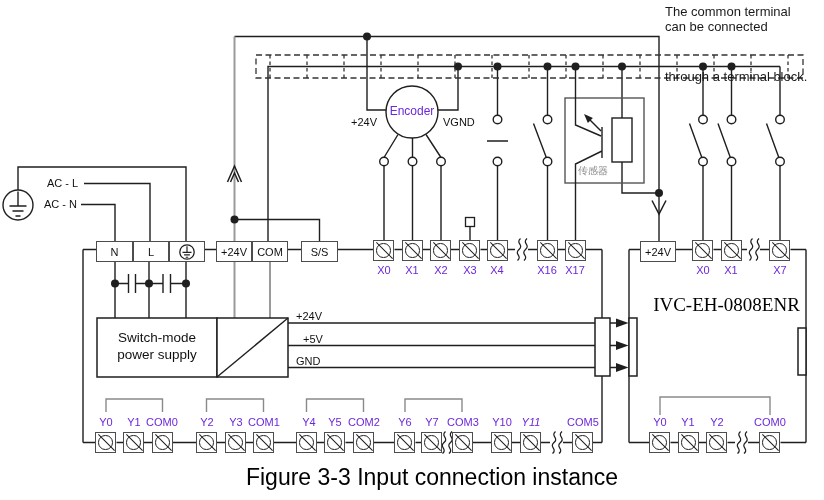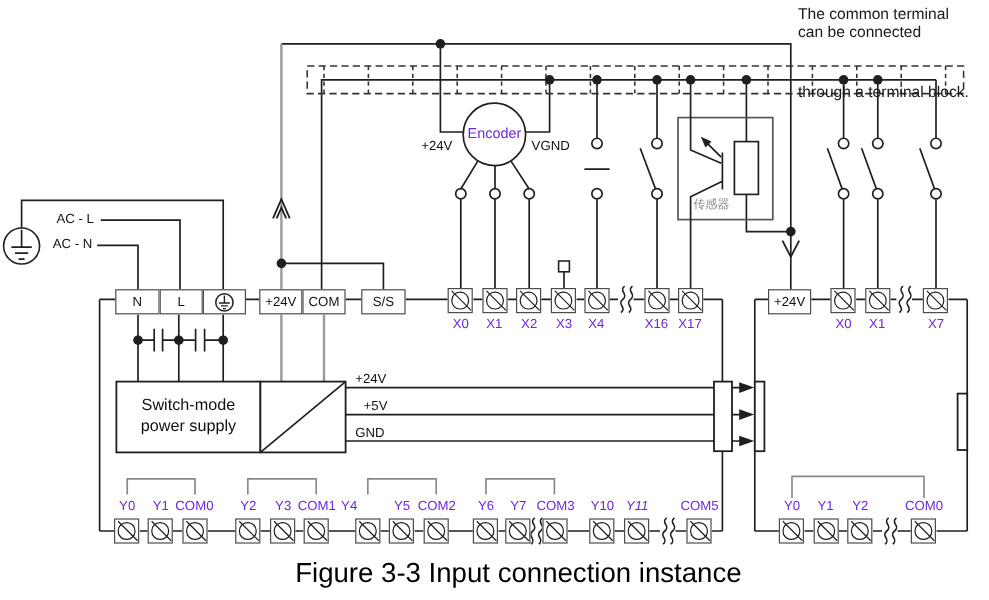--- a/index.html
+++ b/index.html
@@ -200,20 +200,21 @@
 
 <div class="lbl" style="left:578px;top:165px;font-size:10px;color:#8a8a8a;">传感器</div>
 
 <div class="psu-line" style="left:99px;top:347px;">power supply</div>
 <div class="psu-line" style="left:99px;top:330px;">Switch-mode</div>
 
 <div class="lbl" style="left:296px;top:310px;">+24V</div>
 <div class="lbl" style="left:303px;top:332.5px;">+5V</div>
 <div class="lbl" style="left:296px;top:354.5px;">GND</div>
 
+<div class="mtitle" style="left:639px;top:294px;width:175px;font-size:19px;">IVC-EH-0808ENR</div>
 
 <div class="trect" style="left:96px;top:241px;width:37px;">
       <span>N</span>
     </div>
 <div class="trect" style="left:133px;top:241px;width:36px;">
       <span>L</span>
     </div>
 <div class="trect" style="left:169px;top:241px;width:36px;">
   <svg width="18" height="18" viewBox="0 0 20 20">
     <circle cx="10" cy="10" r="8" fill="none" stroke="#1f1f1f" stroke-width="1.4"></circle>
@@ -244,21 +245,21 @@
 <div class="lblc" style="left:480px;top:264px;width:34px;">X4</div>
 <div class="lblc" style="left:530px;top:264px;width:34px;">X16</div>
 <div class="lblc" style="left:558px;top:264px;width:34px;">X17</div>
 
 <div class="lblc" style="left:86px;top:416px;width:40px;">Y0</div>
 <div class="lblc" style="left:114px;top:416px;width:40px;">Y1</div>
 <div class="lblc" style="left:142px;top:416px;width:40px;">COM0</div>
 <div class="lblc" style="left:187px;top:416px;width:40px;">Y2</div>
 <div class="lblc" style="left:216px;top:416px;width:40px;">Y3</div>
 <div class="lblc" style="left:244px;top:416px;width:40px;">COM1</div>
-<div class="lblc" style="left:271px;top:416px;width:40px;">Y4</div>
+<div class="lblc" style="left:289px;top:416px;width:40px;">Y4</div>
 <div class="lblc" style="left:315px;top:416px;width:40px;">Y5</div>
 <div class="lblc" style="left:344px;top:416px;width:40px;">COM2</div>
 <div class="lblc" style="left:385px;top:416px;width:40px;">Y6</div>
 <div class="lblc" style="left:412px;top:416px;width:40px;">Y7</div>
 <div class="lblc" style="left:443px;top:416px;width:40px;">COM3</div>
 <div class="lblc" style="left:482px;top:416px;width:40px;">Y10</div>
 <div class="lblc" style="left:511px;top:416px;width:40px;font-style:italic;">Y11</div>
 <div class="lblc" style="left:563px;top:416px;width:40px;">COM5</div>
 <div class="tsq" style="left:95px;top:432px;"></div>
 <div class="tsq" style="left:123px;top:432px;"></div>

